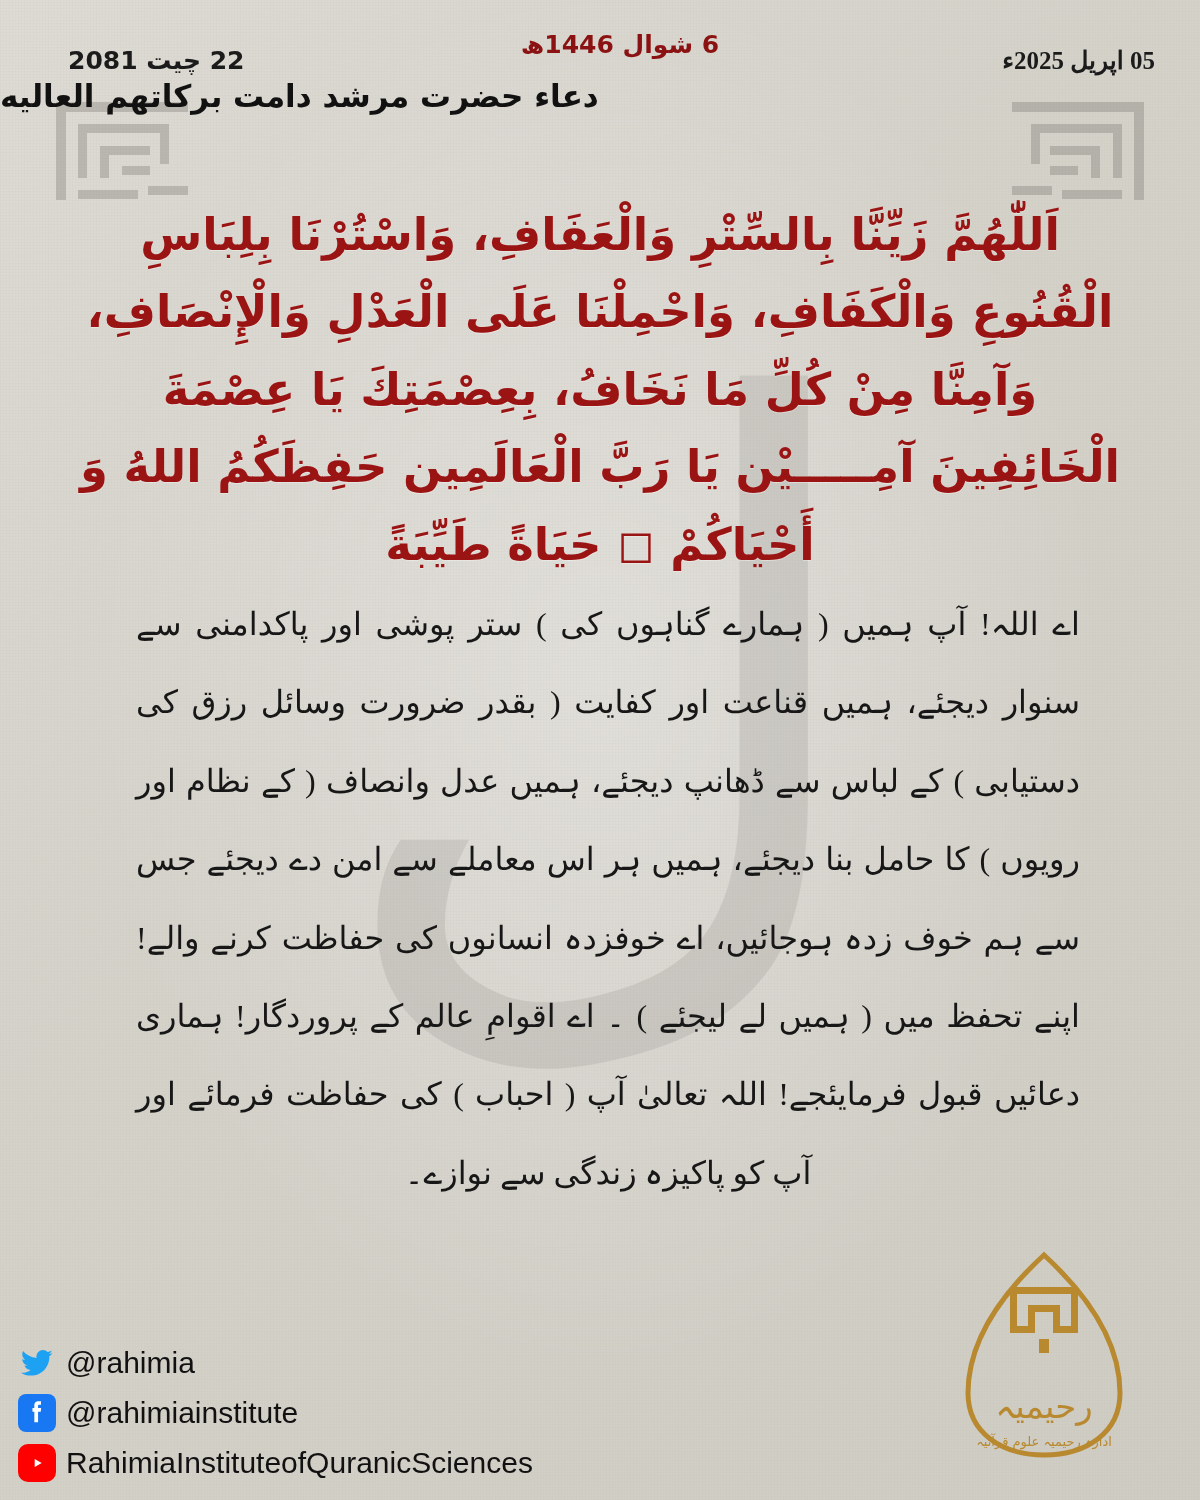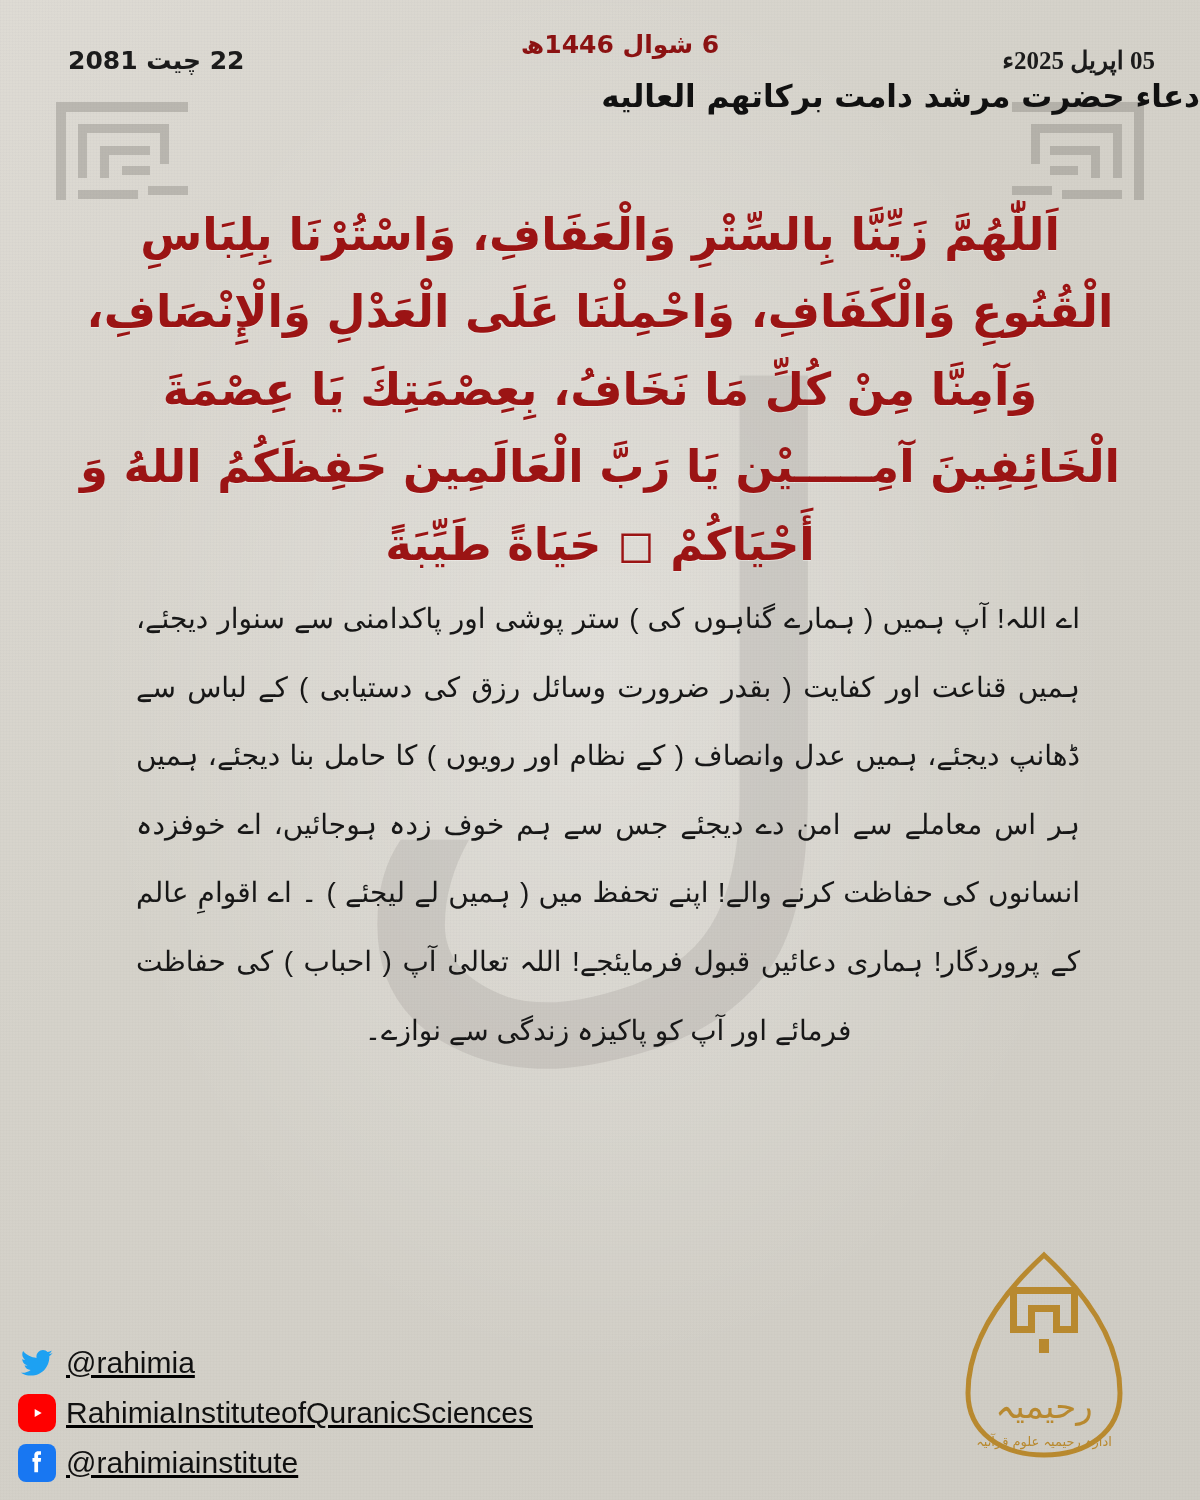--- a/index.html
+++ b/index.html
@@ -101,21 +101,21 @@
     color: #1b1b1b;
     direction: rtl;
     font-family: "DejaVu Sans", sans-serif;
     margin-left: 28px;
   }
   .doc-title {
     position: absolute;
     top: 78px;
     left: 0;
     right: 0;
-    text-align: right;
+    text-align: left;
     font-size: 31px;
     font-weight: bold;
     color: #111;
     direction: rtl;
     z-index: 3;
     font-family: "DejaVu Sans", sans-serif;
   }
 
   
   .arabic-block {
@@ -138,33 +138,32 @@
   
   .urdu-block {
     position: absolute;
     top: 585px;
     left: 136px;
     right: 120px;
     direction: rtl;
     text-align: justify;
     text-align-last: center;
     color: #171717;
-    font-size: 28px;
+    font-size: 32px;
     line-height: 2.45;
     z-index: 3;
-    font-family: Liberation Sans, sans-serif;
+    font-family: Liberation Serif, serif;
   }
 
   
   .social {
     position: absolute;
     left: 18px;
     bottom: 10px;
     z-index: 4;
-    text-decoration: underline;
   }
   .social-row {
     display: flex;
     align-items: center;
     height: 46px;
     margin-bottom: 4px;
   }
   .social-icon {
     width: 38px;
     height: 38px;
@@ -251,35 +250,35 @@
       <span class="social-icon icon-twitter">
         <svg viewBox="0 0 24 24" width="34" height="34" fill="#1da1f2">
           <path d="M23 4.9c-.8.4-1.7.6-2.6.8 1-.6 1.7-1.5 2-2.5-.9.5-1.9.9-2.9 1.1-.8-.9-2-1.5-3.3-1.5-2.5 0-4.6 2.1-4.6 4.6 0 .4 0 .7.1 1-3.8-.2-7.2-2-9.5-4.8-.4.7-.6 1.5-.6 2.3 0 1.6.8 3 2 3.8-.7 0-1.4-.2-2-.6 0 2.2 1.6 4.1 3.7 4.5-.4.1-.8.2-1.2.2-.3 0-.6 0-.9-.1.6 1.8 2.3 3.1 4.3 3.2-1.6 1.2-3.6 2-5.7 2-.4 0-.7 0-1.1-.1 2 1.3 4.4 2.1 7 2.1 8.4 0 13-7 13-13v-.6c.9-.7 1.7-1.5 2.3-2.4z"></path>
         </svg>
       </span>
       <span class="social-text">@rahimia</span>
     </div>
 
 
     <div class="social-row">
+      <span class="social-icon icon-fb">
+        <svg viewBox="0 0 24 24" width="32" height="32" fill="#ffffff">
+          <path d="M15.1 8.2h-2.3V6.7c0-.6.4-.8.7-.8h1.5V3.2l-2.1-.01c-2.3 0-2.9 1.8-2.9 2.9v2.1H8.6v2.8h1.4v8h2.8v-8h2l.3-2.8z"></path>
+        </svg>
+      </span>
+      <span class="social-text">@rahimiainstitute</span>
+    </div>
+
+    <div class="social-row">
       <span class="social-icon icon-yt">
         <svg viewBox="0 0 24 24" width="28" height="28" fill="#ffffff">
           <path d="M10 8.5l6 3.5-6 3.5z"></path>
         </svg>
       </span>
       <span class="social-text">RahimiaInstituteofQuranicSciences</span>
-    </div>
-
-    <div class="social-row">
-      <span class="social-icon icon-fb">
-        <svg viewBox="0 0 24 24" width="32" height="32" fill="#ffffff">
-          <path d="M15.1 8.2h-2.3V6.7c0-.6.4-.8.7-.8h1.5V3.2l-2.1-.01c-2.3 0-2.9 1.8-2.9 2.9v2.1H8.6v2.8h1.4v8h2.8v-8h2l.3-2.8z"></path>
-        </svg>
-      </span>
-      <span class="social-text">@rahimiainstitute</span>
     </div>
 
   </div>
 
   <div class="logo">
     <svg viewBox="0 0 200 235" width="200" height="235">
       <g stroke="#b8892f" fill="none" stroke-width="5">
         <path d="M100 12 C 150 58, 176 104, 176 150 C 176 190, 142 212, 100 212 C 58 212, 24 190, 24 150 C 24 104, 50 58, 100 12 Z"></path>
       </g>
       <g fill="#b8892f">

